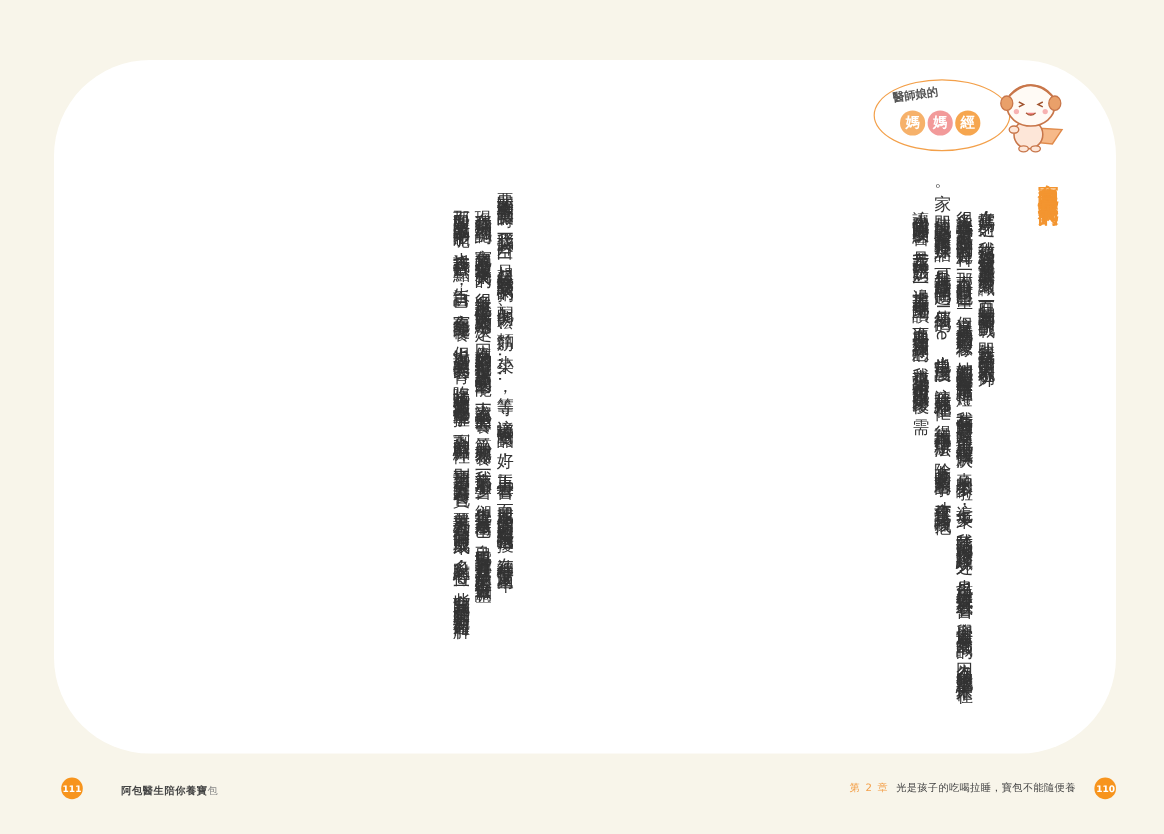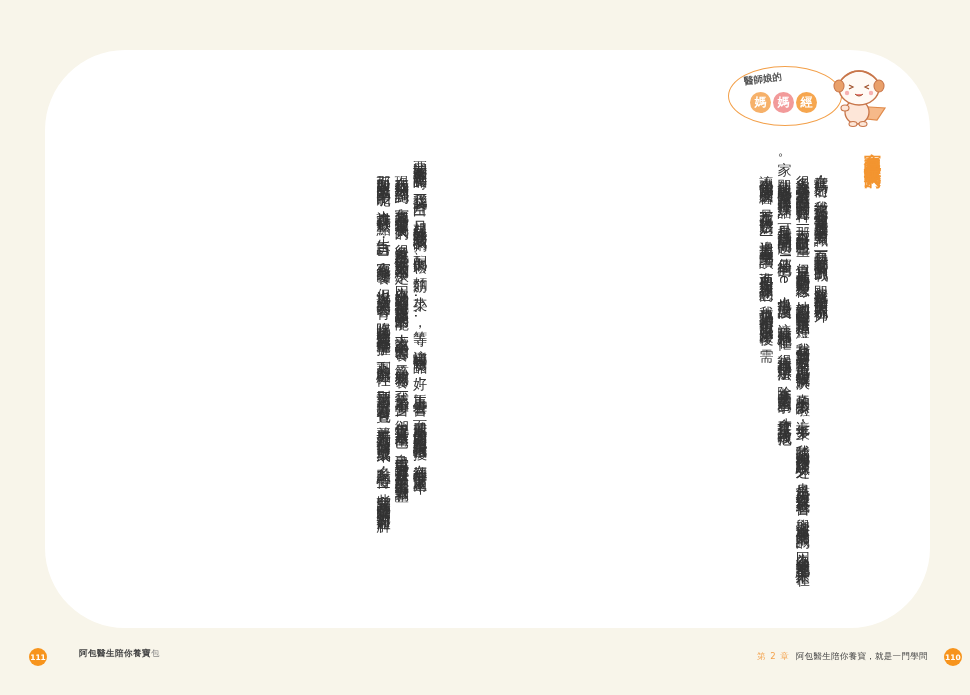--- a/index.html
+++ b/index.html
@@ -42,22 +42,22 @@
     position: absolute; left: 16px; top: 15px; font-size: 9.5px; font-weight: bold; color: #555;
     transform: rotate(-8deg);
   }
   .badge-chars { position: absolute; left: 22px; top: 34px; display: flex; gap: 2px; }
   .badge-chars span {
     width: 21px; height: 21px; border-radius: 50%;
     color: #fff; font-size: 12px; font-weight: bold;
     display: flex; align-items: center; justify-content: center;
   }
   .mascot { position: absolute; left: 95px; top: 0; width: 70px; height: 80px; }
-  .footer-left { position: absolute; left: 29px; top: 648px; display: flex; align-items: flex-start; }
-  .footer-right { position: absolute; left: 757px; top: 648px; display: flex; align-items: center; }
+  .footer-left { position: absolute; left: 51px; top: 648px; display: flex; align-items: flex-end; }
+  .footer-right { position: absolute; left: 708px; top: 648px; display: flex; align-items: center; }
   .pnum {
     width: 18px; height: 18px; border-radius: 50%; background: #f7941d;
     color: #fff; font-size: 7.5px; font-weight: bold;
     display: flex; align-items: center; justify-content: center;
   }
   .book-title { font-size: 8.5px; color: #444; font-weight: bold; margin-left: 32px; letter-spacing: 0.5px; }
   .book-title .light { color: #888; font-weight: normal; }
   .chapter-no { font-size: 8.5px; color: #f3a04a; margin-right: 6px; letter-spacing: 1px; }
   .chapter-title { font-size: 8.5px; color: #444; margin-right: 16px; letter-spacing: 0.3px; }
 </style>
@@ -108,15 +108,15 @@
 
 <div class="footer-left">
   <div class="pnum">111</div>
   <div class="book-title">
     <span>阿包醫生陪你養寶</span><span class="light">包</span>
   </div>
 </div>
 
 <div class="footer-right">
   <span class="chapter-no">第 2 章</span>
-  <span class="chapter-title">阿包醫生陪你養寶，就是一門學問</span>
+  <span class="chapter-title">光是孩子的吃喝拉睡，寶包不能隨便養</span>
   <div class="pnum">110</div>
 </div>
 
 </body></html>

